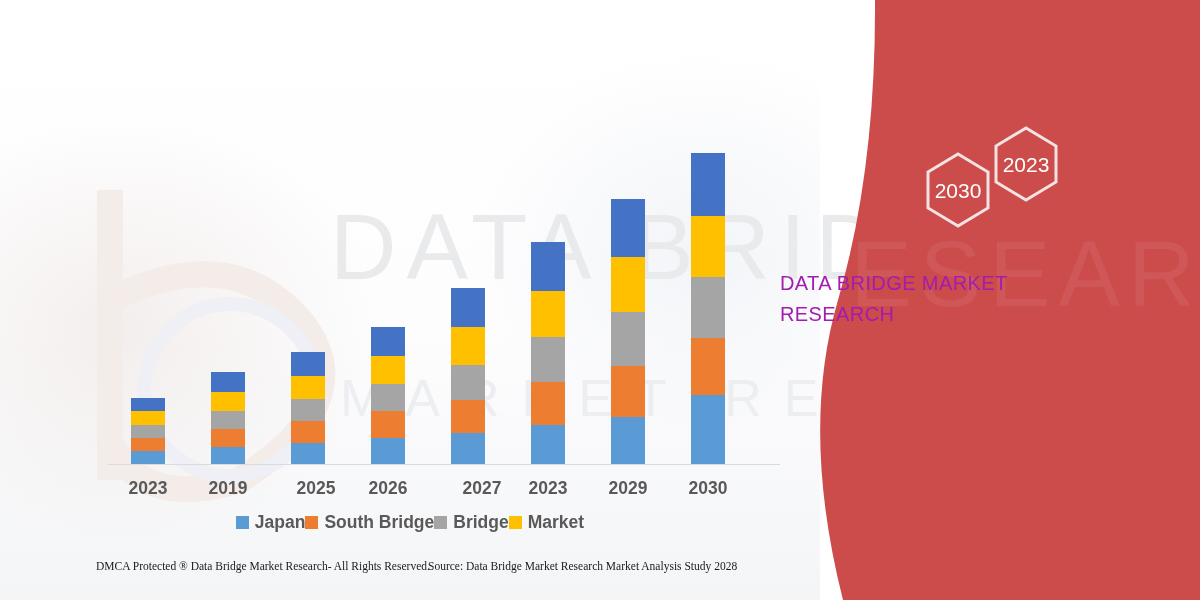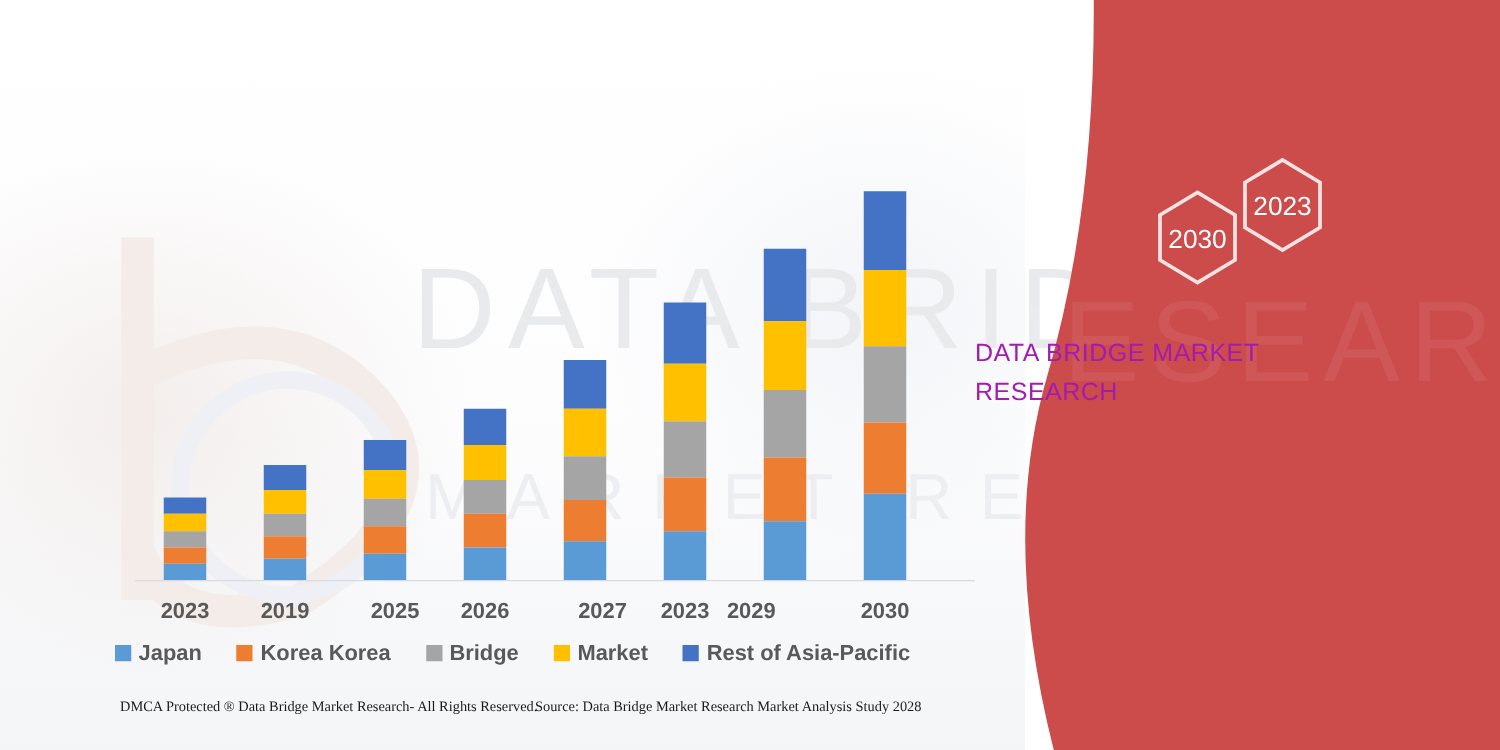--- a/index.html
+++ b/index.html
@@ -35,21 +35,21 @@
   
   .chart{position:absolute;left:0;top:0;width:820px;height:600px;}
   .baseline{position:absolute;left:108px;top:464px;width:672px;height:1px;background:#d9dbdf;}
   .bar{position:absolute;bottom:136px;width:34px;display:flex;flex-direction:column-reverse;}
   .seg{width:100%;}
   .xlabel{position:absolute;top:478px;width:80px;text-align:center;
     font-size:17.5px;font-weight:bold;color:#595959;}
 
   
   .legend{position:absolute;left:0;top:512px;width:820px;
-    display:flex;justify-content:center;align-items:center;gap:28px;}
+    display:flex;justify-content:center;align-items:center;gap:0;}
   .lg-item{display:flex;align-items:center;gap:6px;}
   .lg-swatch{width:13px;height:13px;display:block;}
   .lg-text{font-size:17.5px;font-weight:bold;color:#595959;white-space:nowrap;}
 
   
   .footer{position:absolute;left:0;top:566px;width:800px;
     display:flex;align-items:center;}
   .f-dmca{position:absolute;left:96px;font-family:"Liberation Serif", serif;
     font-size:11.5px;color:#1a1a1a;white-space:nowrap;}
   .f-src{position:absolute;left:428px;font-family:"Liberation Serif", serif;
@@ -144,43 +144,39 @@
           <div class="seg" style="height: 63px; background: rgb(68, 114, 196);"></div>
         </div>
       </div>
     <div id="xlabels">
         <div class="xlabel" style="left: 108px;">2023</div>
         <div class="xlabel" style="left: 188px;">2019</div>
         <div class="xlabel" style="left: 276px;">2025</div>
         <div class="xlabel" style="left: 348px;">2026</div>
         <div class="xlabel" style="left: 442px;">2027</div>
         <div class="xlabel" style="left: 508px;">2023</div>
-        <div class="xlabel" style="left: 561px; text-align: center;">2029</div>
+        <div class="xlabel" style="left: 588px; text-align: center;">2029</div>
         <div class="xlabel" style="left: 668px;">2030</div>
       </div>
     <div class="legend" id="legend">
         <div class="lg-item">
           <span class="lg-swatch" style="background: rgb(91, 155, 213);"></span>
           <span class="lg-text">Japan</span>
         </div>
         <div class="lg-item">
           <span class="lg-swatch" style="background: rgb(237, 125, 49);"></span>
-          <span class="lg-text">Korea Korea</span>
+          <span class="lg-text">South Bridge</span>
         </div>
         <div class="lg-item">
           <span class="lg-swatch" style="background: rgb(165, 165, 165);"></span>
           <span class="lg-text">Bridge</span>
         </div>
         <div class="lg-item">
           <span class="lg-swatch" style="background: rgb(255, 192, 0);"></span>
           <span class="lg-text">Market</span>
-        </div>
-        <div class="lg-item">
-          <span class="lg-swatch" style="background: rgb(68, 114, 196);"></span>
-          <span class="lg-text">Rest of Asia-Pacific</span>
         </div>
       </div>
   </div>
 
   <div class="footer">
     <div class="f-dmca">DMCA Protected ® Data Bridge Market Research- All Rights Reserved.</div>
     <div class="f-src">Source: Data Bridge Market Research  Market Analysis Study 2028</div>
   </div>
 
   <div class="panel">

